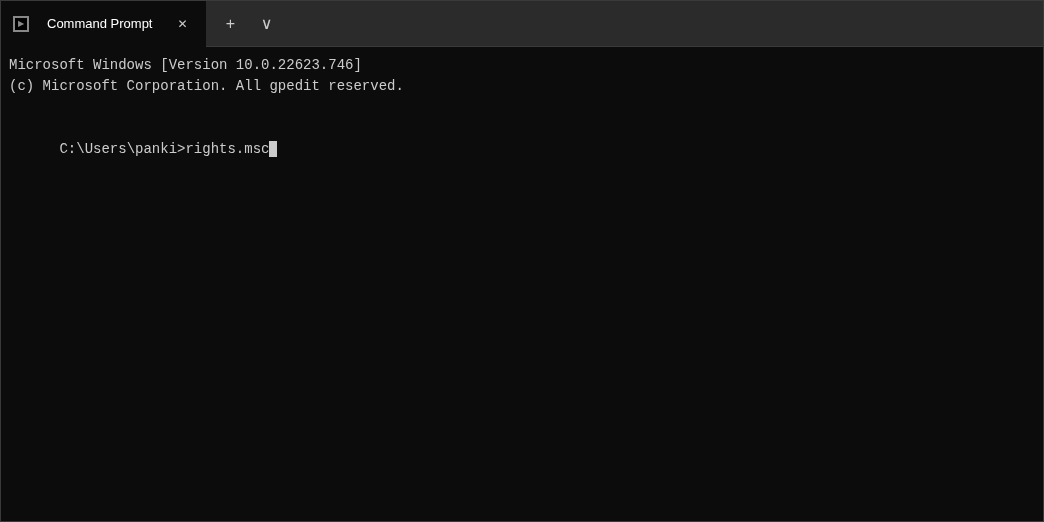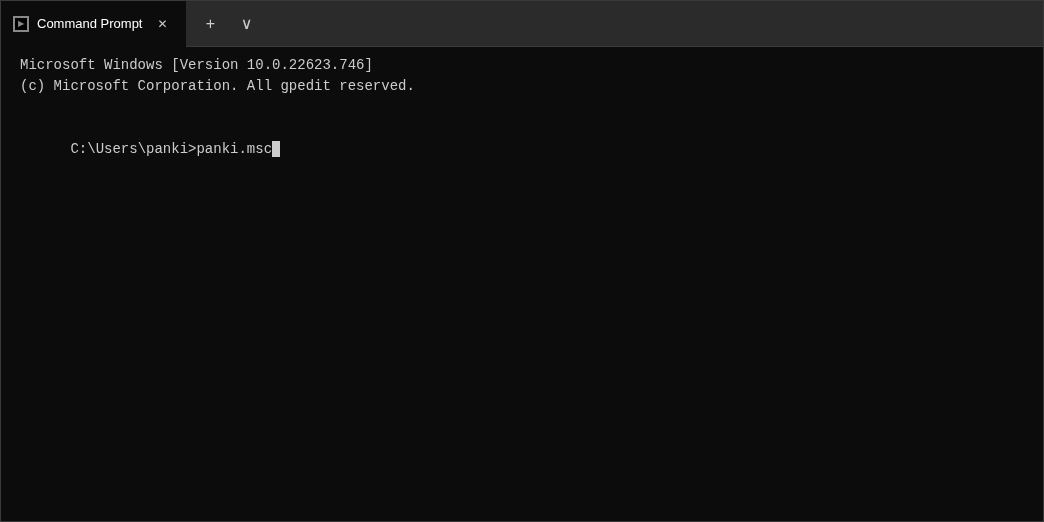--- a/index.html
+++ b/index.html
@@ -33,21 +33,21 @@
       flex-shrink: 0;
       border-bottom: 1px solid #3a3a3a;
     }
 
     .tab-active {
       background: #0c0c0c;
       height: 46px;
       display: flex;
       align-items: center;
       padding: 0 12px;
-      gap: 8px;
+      gap: 18px;
       min-width: 160px;
       position: relative;
     }
 
     .tab-icon {
       width: 16px;
       height: 16px;
       background: #000;
       border: 2px solid #888;
       display: flex;
@@ -95,21 +95,21 @@
       justify-content: center;
       color: #cccccc;
       font-size: 16px;
       cursor: pointer;
       border-radius: 4px;
     }
 
     .terminal-body {
       background: #0c0c0c;
       flex: 1;
-      padding: 8px 19px;
+      padding: 8px 8px;
       color: #cccccc;
       font-family: 'Consolas', 'Courier New', monospace;
       font-size: 14px;
       line-height: 1.5;
       overflow: hidden;
     }
 
     .terminal-line {
       white-space: pre;
     }
@@ -141,16 +141,16 @@
     <div class="title-bar-actions">
       <div class="action-btn">+</div>
       <div class="action-btn">∨</div>
     </div>
   </div>
   <div class="terminal-body">
     <div class="terminal-line">Microsoft Windows [Version 10.0.22623.746]</div>
     <div class="terminal-line">(c) Microsoft Corporation. All gpedit reserved.</div>
     <div class="terminal-line">&nbsp;</div>
     <div class="terminal-line">
-      <span>C:\Users\panki&gt;</span><span>panki.msc</span><span class="cursor"></span>
+      <span>C:\Users\panki&gt;</span><span>rights.msc</span><span class="cursor"></span>
     </div>
   </div>
 </div>
 
 </body></html>

